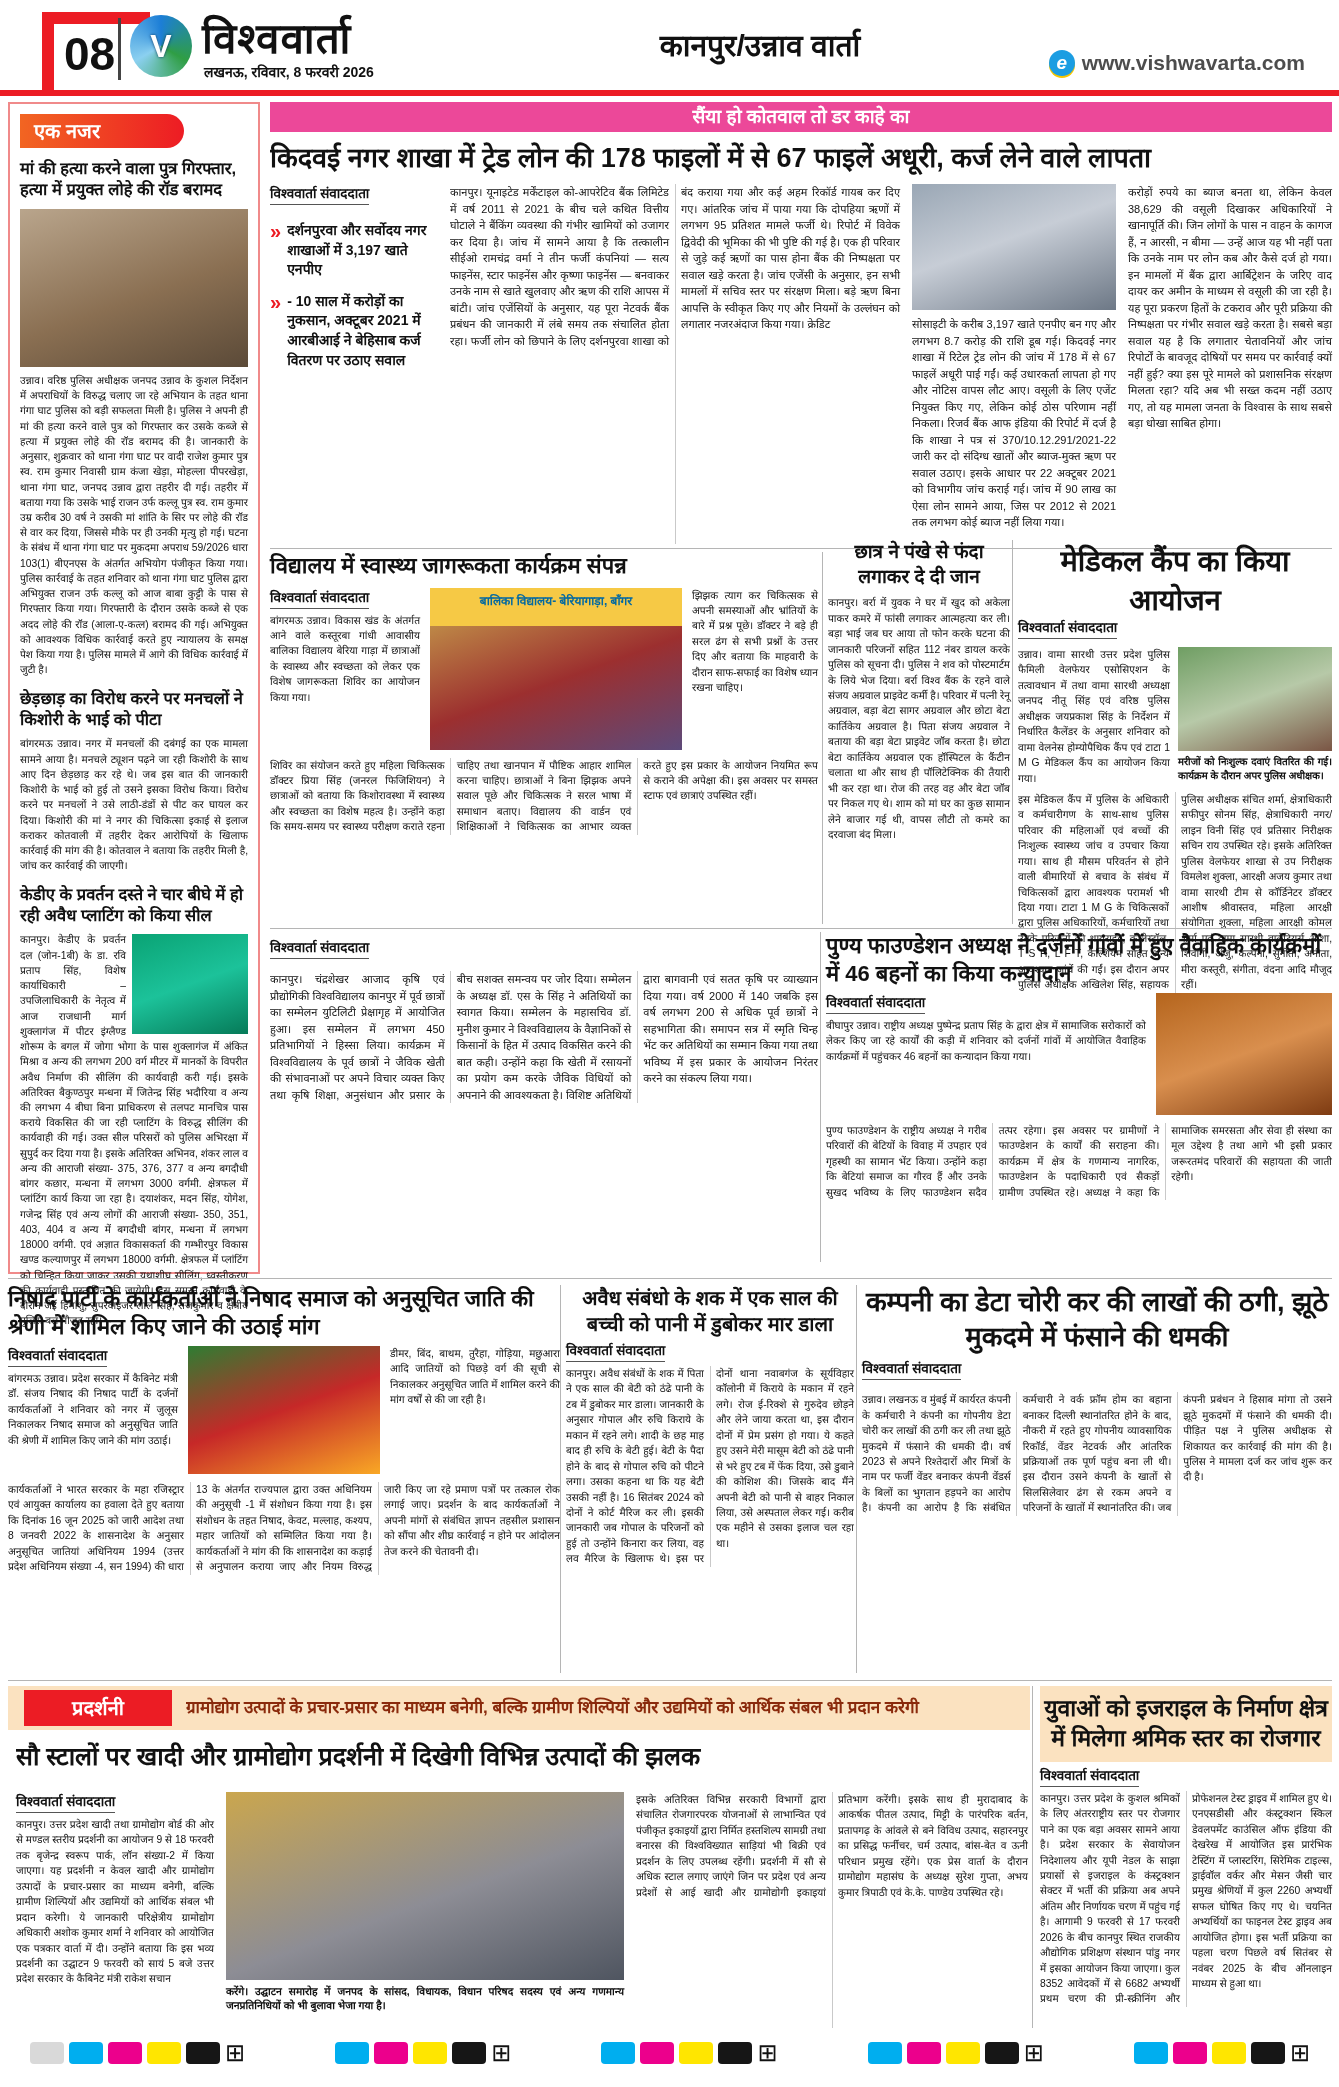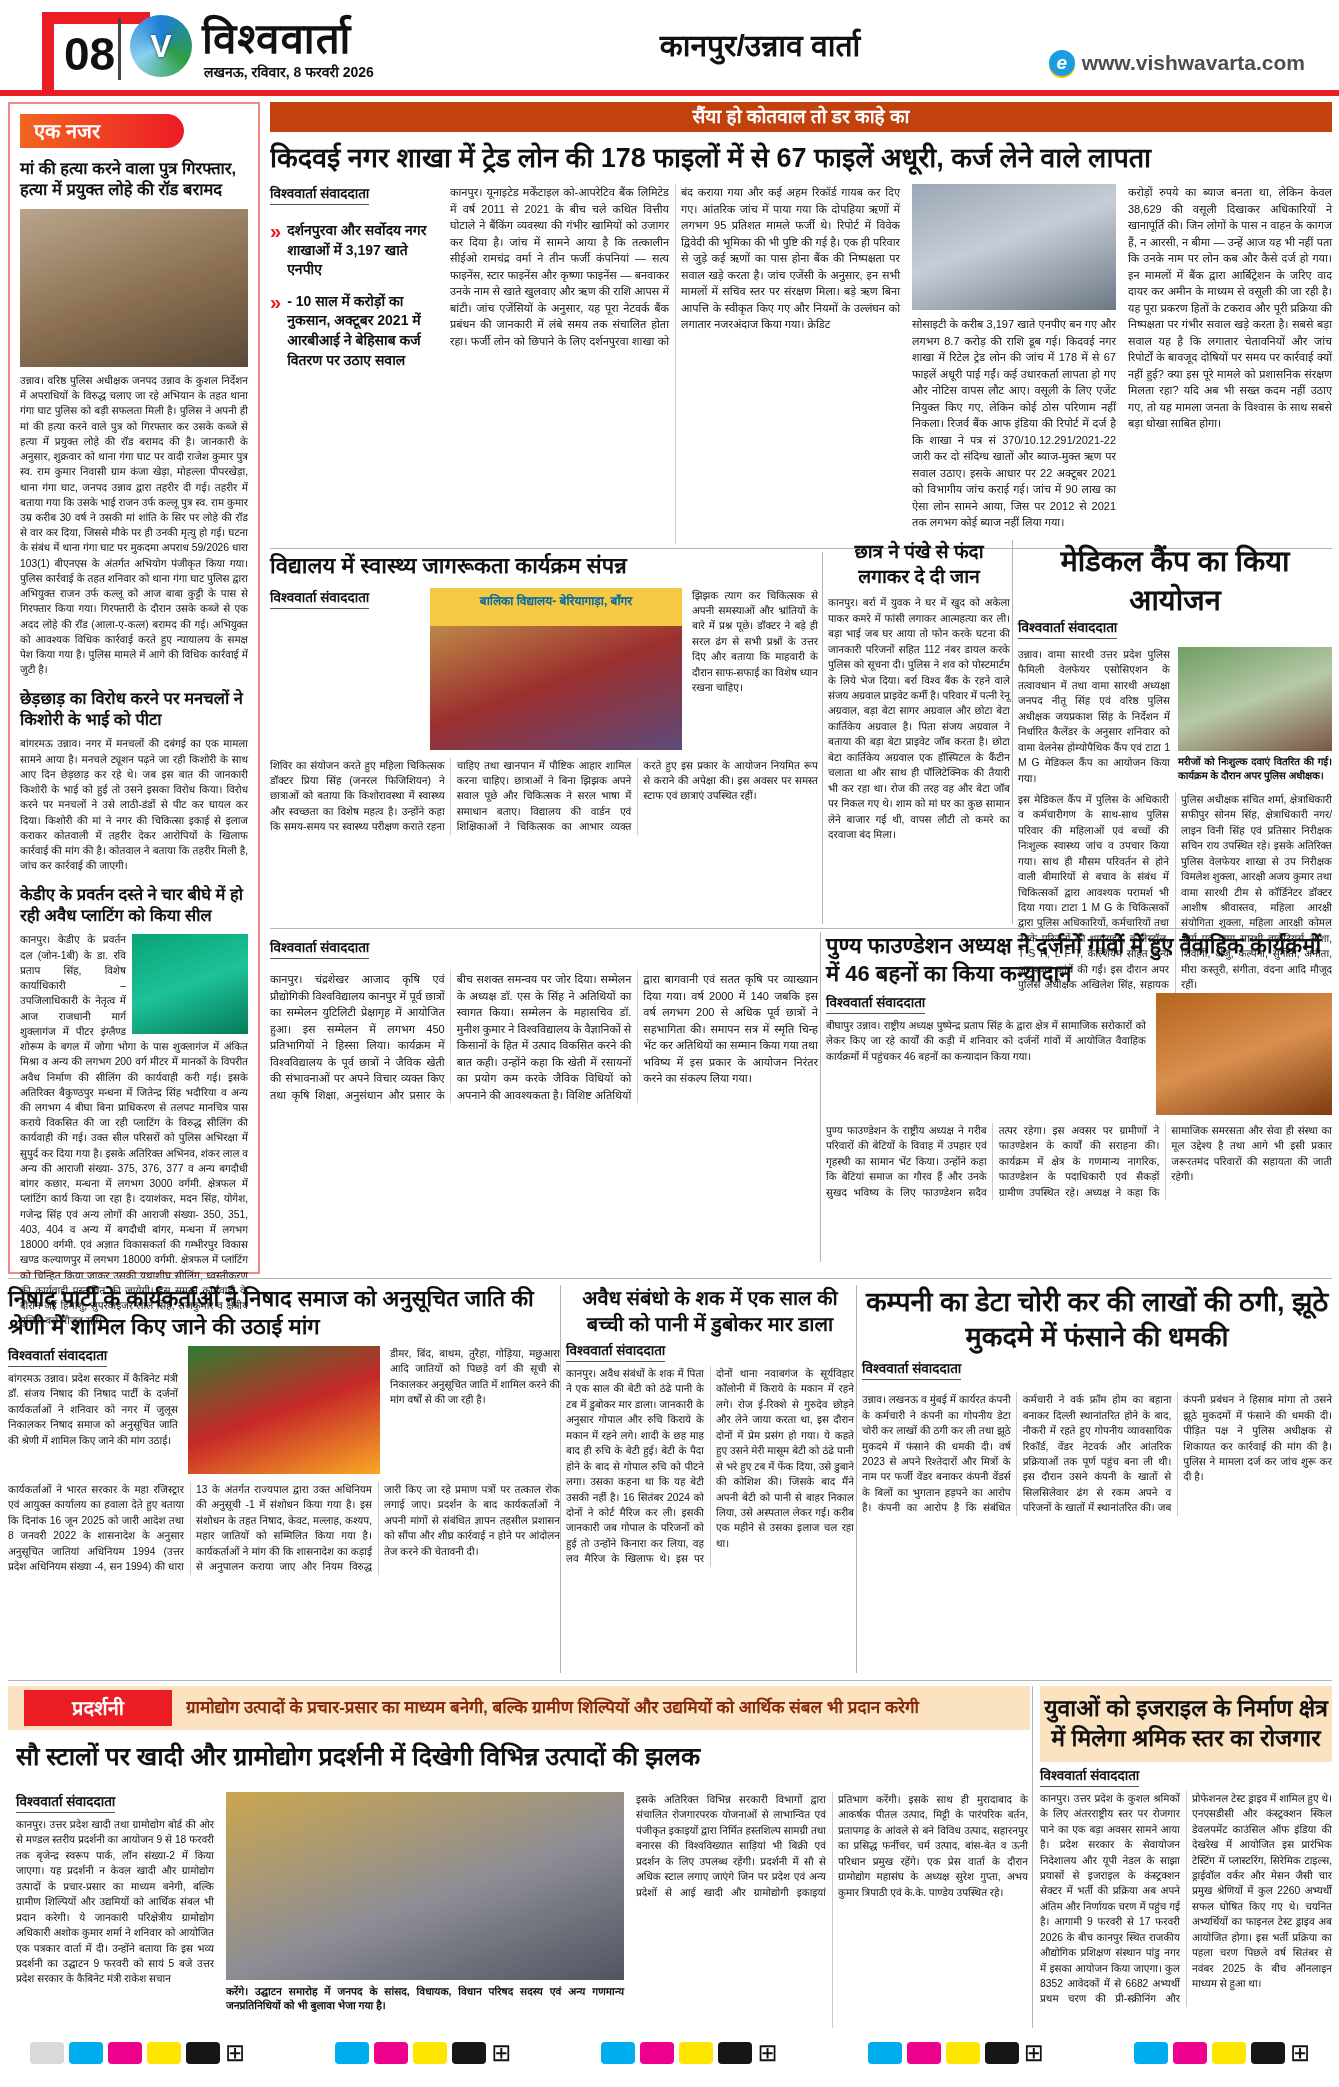--- a/index.html
+++ b/index.html
@@ -35,21 +35,21 @@
   .leftbox{position:absolute;left:8px;top:102px;width:252px;height:1172px;border:2px solid #f08a8a;
            padding:10px;box-sizing:border-box;}
   .eknazar{width:150px;height:34px;background:linear-gradient(90deg,#f26522,#ed1c24);color:#fff;
            font-size:20px;font-weight:bold;line-height:34px;padding-left:14px;border-radius:0 17px 17px 0;}
   .lb-title{font-size:16.5px;font-weight:800;line-height:1.3;margin-top:10px;}
   .lb-photo1{width:100%;height:158px;margin-top:8px;background:linear-gradient(160deg,#b9a58c,#8a6f52 55%,#5b4a38);}
   .lb-photo3{float:right;width:116px;height:100px;margin:2px 0 4px 6px;
              background:linear-gradient(160deg,#0aa374,#1cc29a 50%,#067a58);}
   .lb-body{font-size:10.3px;line-height:1.48;text-align:justify;margin-top:6px;}
   
-  .banner{position:absolute;left:270px;top:102px;width:1062px;height:30px;background:#c2410c;color:#fff;
+  .banner{position:absolute;left:270px;top:102px;width:1062px;height:30px;background:#ec4899;color:#fff;
           font-size:19px;font-weight:bold;text-align:center;line-height:30px;}
   .main-headline{position:absolute;left:270px;top:138px;width:1062px;font-size:27px;font-weight:800;
                  white-space:nowrap;overflow:hidden;}
   .main-content{position:absolute;left:270px;top:184px;width:1062px;height:360px;display:flex;gap:12px;}
   .main-colA{width:168px;flex:none;}
   .bullet{display:flex;gap:6px;margin-top:12px;}
   .bullet .bi{color:#ec1c24;font-size:20px;font-weight:bold;line-height:1;}
   .bullet .bt{font-size:14px;font-weight:bold;line-height:1.4;}
   .main-mc{flex:1;}
   .main-colD,.main-colE{width:204px;flex:none;}
@@ -157,20 +157,21 @@
     <div class="main-colE body">करोड़ों रुपये का ब्याज बनता था, लेकिन केवल 38,629 की वसूली दिखाकर अधिकारियों ने खानापूर्ति की। जिन लोगों के पास न वाहन के कागज हैं, न आरसी, न बीमा — उन्हें आज यह भी नहीं पता कि उनके नाम पर लोन कब और कैसे दर्ज हो गया। इन मामलों में बैंक द्वारा आर्बिट्रेशन के जरिए वाद दायर कर अमीन के माध्यम से वसूली की जा रही है। यह पूरा प्रकरण हितों के टकराव और पूरी प्रक्रिया की निष्पक्षता पर गंभीर सवाल खड़े करता है। सबसे बड़ा सवाल यह है कि लगातार चेतावनियों और जांच रिपोर्टों के बावजूद दोषियों पर समय पर कार्रवाई क्यों नहीं हुई? क्या इस पूरे मामले को प्रशासनिक संरक्षण मिलता रहा? यदि अब भी सख्त कदम नहीं उठाए गए, तो यह मामला जनता के विश्वास के साथ सबसे बड़ा धोखा साबित होगा।</div>
   </div>
 
   <div class="hrule" style="left:270px;top:548px;width:1062px;"></div>
 
   <div class="vidyalaya">
     <div class="art-h2">विद्यालय में स्वास्थ्य जागरूकता कार्यक्रम संपन्न</div>
     <div class="vid-row">
       <div class="vid-colA">
         <span class="byline">विश्ववार्ता संवाददाता</span>
+        <div class="body-sm">बांगरमऊ उन्नाव। विकास खंड के अंतर्गत आने वाले कस्तूरबा गांधी आवासीय बालिका विद्यालय बेरिया गाड़ा में छात्राओं के स्वास्थ्य और स्वच्छता को लेकर एक विशेष जागरूकता शिविर का आयोजन किया गया।</div>
       </div>
       <div class="vid-photo photo">
         <div class="vid-banner">बालिका विद्यालय- बेरियागाड़ा, बाँगर</div>
       </div>
       <div class="body-sm" style="flex:1;">झिझक त्याग कर चिकित्सक से अपनी समस्याओं और भ्रांतियों के बारे में प्रश्न पूछे। डॉक्टर ने बड़े ही सरल ढंग से सभी प्रश्नों के उत्तर दिए और बताया कि माहवारी के दौरान साफ-सफाई का विशेष ध्यान रखना चाहिए।</div>
     </div>
     <div class="mc3 body-sm" style="margin-top:8px;">शिविर का संयोजन करते हुए महिला चिकित्सक डॉक्टर प्रिया सिंह (जनरल फिजिशियन) ने छात्राओं को बताया कि किशोरावस्था में स्वास्थ्य और स्वच्छता का विशेष महत्व है। उन्होंने कहा कि समय-समय पर स्वास्थ्य परीक्षण कराते रहना चाहिए तथा खानपान में पौष्टिक आहार शामिल करना चाहिए। छात्राओं ने बिना झिझक अपने सवाल पूछे और चिकित्सक ने सरल भाषा में समाधान बताए। विद्यालय की वार्डन एवं शिक्षिकाओं ने चिकित्सक का आभार व्यक्त करते हुए इस प्रकार के आयोजन नियमित रूप से कराने की अपेक्षा की। इस अवसर पर समस्त स्टाफ एवं छात्राएं उपस्थित रहीं।</div>
   </div>
 
   <div class="chhatra">

